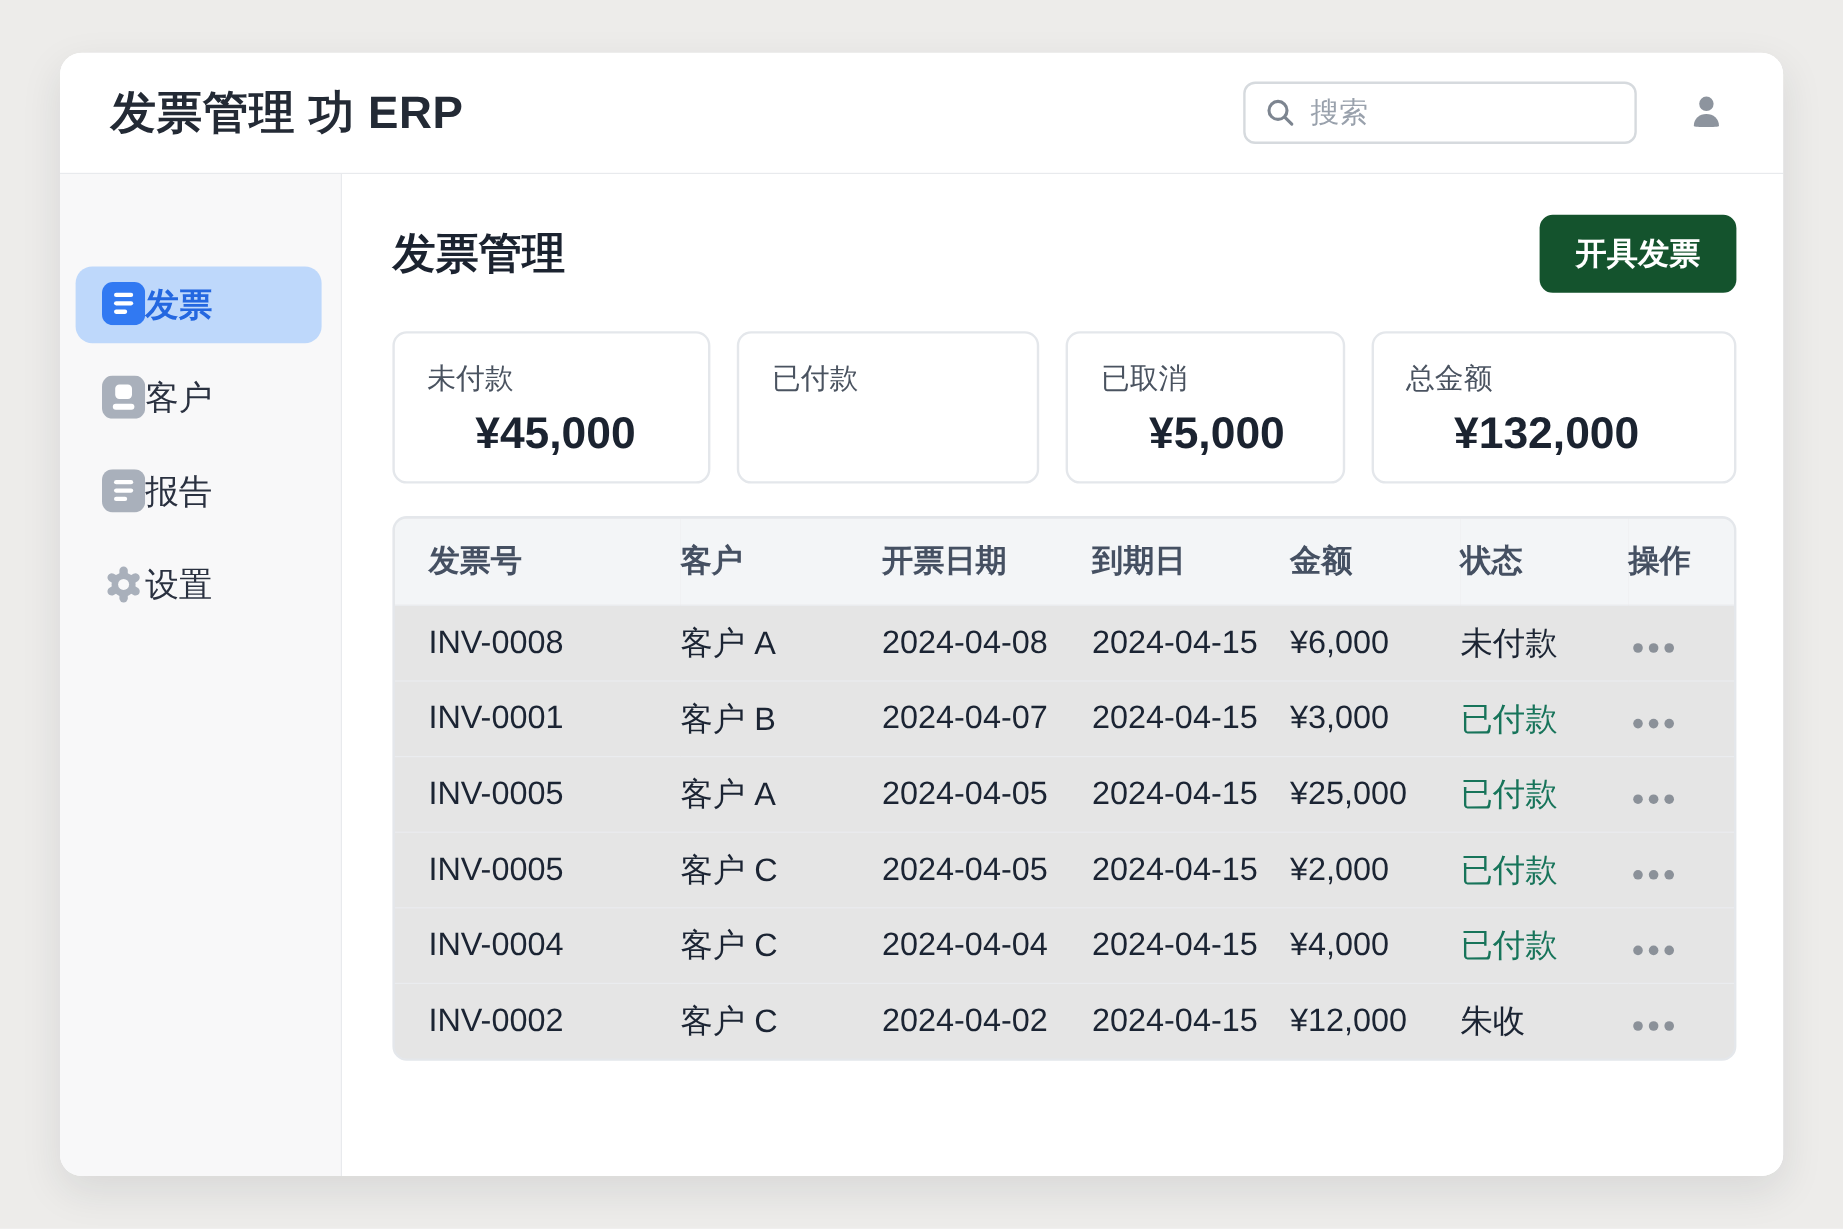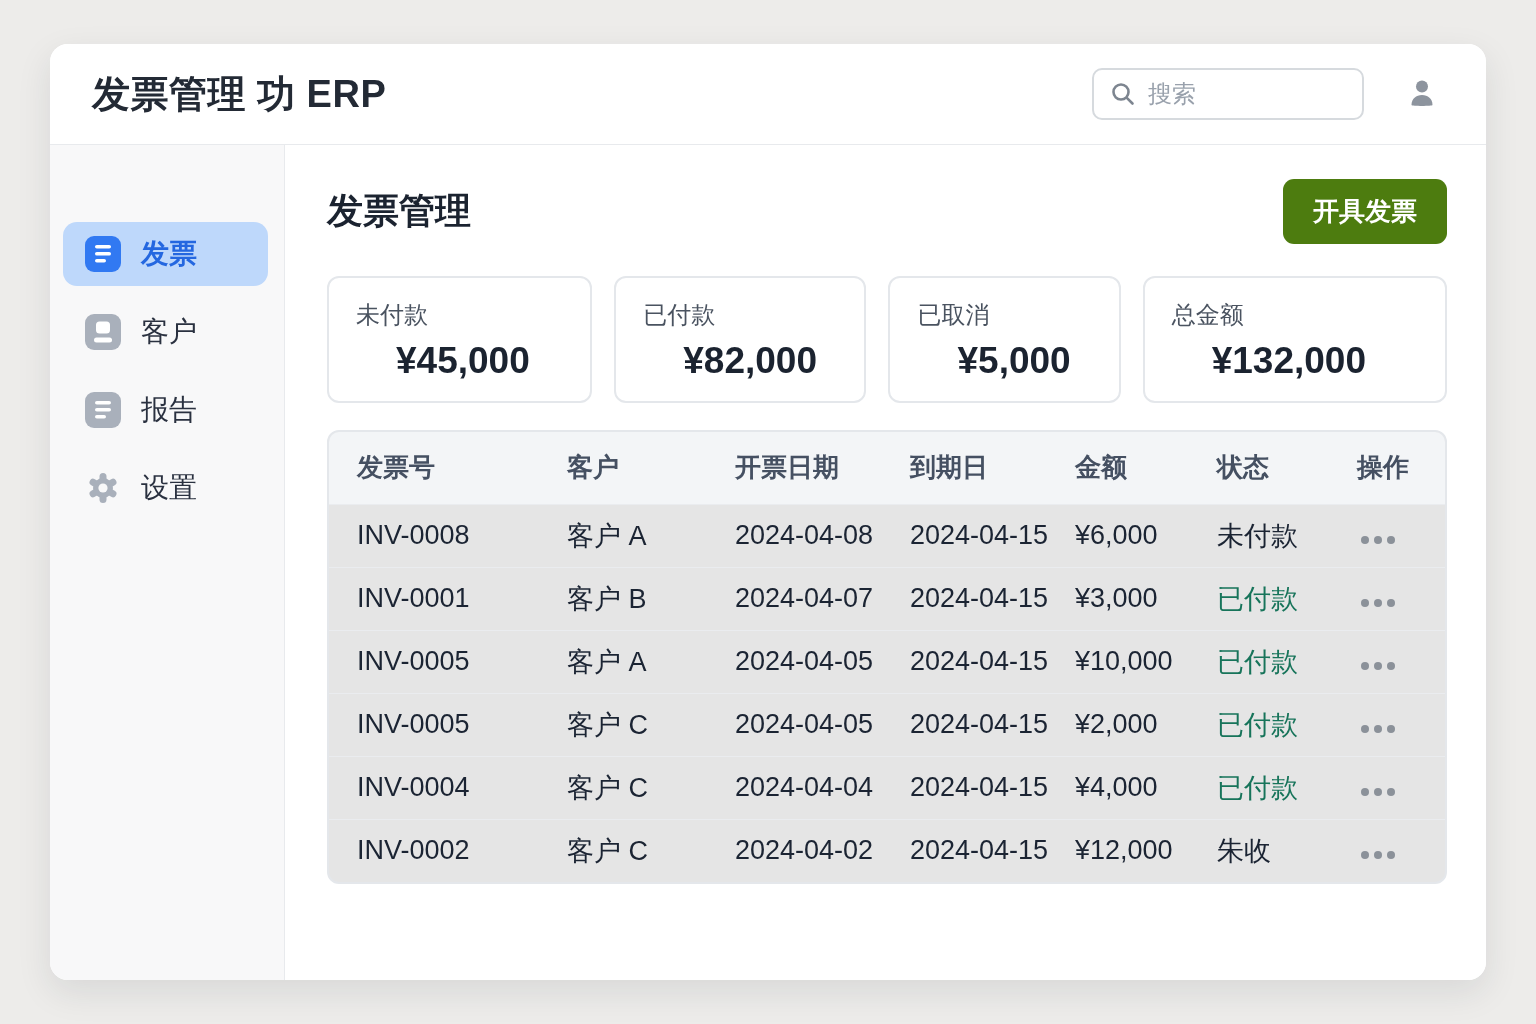--- a/index.html
+++ b/index.html
@@ -16,46 +16,46 @@
     overflow:hidden; display:flex; flex-direction:column;
   }
   
   .app-header {
     height:101px; flex:0 0 101px; display:flex; align-items:center;
     padding:0 44px 0 42px; border-bottom:1px solid #e8eaed; background:#fff;gap:24px;
   }
   .app-title { font-size:38px; font-weight:700; color:#232a35; letter-spacing:.5px; }
   .header-right { margin-left:auto; display:flex; align-items:center; gap:38px; }
   .searchbox {
-    width:272px; height:52px; border:2px solid #d6dade; border-radius:10px;
+    width:328px; height:52px; border:2px solid #d6dade; border-radius:10px;
     display:flex; align-items:center; padding:0 16px; gap:12px; background:#fff; cursor:text;
   }
   .searchbox .ph { font-size:24px; color:#99a1ac; }
   .avatar-btn { width:40px; height:40px; display:flex; align-items:center; justify-content:center; cursor:pointer; }
   
   .app-body { flex:1; display:flex; min-height:0; }
   .sidebar {
     width:235px; flex:0 0 235px; background:#f8f8f9;
     border-right:1px solid #e8eaed; padding-top:77px;
   }
   .side-item {
-    display:flex; align-items:center; gap:20px;
+    display:flex; align-items:flex-start; 
     margin:0 16px 14px 13px; padding:13px 0 13px 22px;
     border-radius:14px; cursor:pointer;
     font-size:28px; font-weight:500; color:#2a3140;
   }
   .side-item + .side-item { margin-top:12px; }
   .side-item.active { background:#bed8fb; color:#2467e0; font-weight:700; }
   .side-icon { width:36px; height:36px; flex:0 0 36px; }
   
   .main { flex:1; padding:34px 39px 0 42px; background:#fff; min-width:0; }
   .page-head { display:flex; align-items:center; }
   .page-title { font-size:36px; font-weight:700; color:#1b2330; }
   .create-btn {
-    margin-left:auto; background:#4d7c0f; color:#fff; border:none;
+    margin-left:auto; background:#14532d; color:#fff; border:none;
     font-family:inherit; font-size:26px; font-weight:600;
     padding:15px 30px; border-radius:11px; cursor:pointer;
   }
   
   .stats {
     margin-top:32px; display:grid;
     grid-template-columns:265fr 252fr 232fr 304fr; gap:22px;
   }
   .stat-card {
     border:2px solid #e4e7eb; border-radius:12px; background:#fff;
@@ -166,21 +166,20 @@
         <button class="create-btn">开具发票</button>
       </div>
 
       <div class="stats">
         <div class="stat-card">
           <div class="stat-label">未付款</div>
           <div class="stat-value">¥45,000</div>
         </div>
         <div class="stat-card">
           <div class="stat-label">已付款</div>
-          <div class="stat-value">¥82,000</div>
         </div>
         <div class="stat-card">
           <div class="stat-label">已取消</div>
           <div class="stat-value">¥5,000</div>
         </div>
         <div class="stat-card">
           <div class="stat-label">总金额</div>
           <div class="stat-value">¥132,000</div>
         </div>
       </div>
@@ -232,21 +231,21 @@
                     <i></i>
                     <i></i>
                     <i></i>
                   </button></td>
             </tr>
             <tr>
               <td>INV-0005</td>
               <td>客户 A</td>
               <td>2024-04-05</td>
               <td>2024-04-15</td>
-              <td>¥10,000</td>
+              <td>¥25,000</td>
               <td class="st-paid">已付款</td>
               <td><button class="dots-btn">
                     <i></i>
                     <i></i>
                     <i></i>
                   </button></td>
             </tr>
             <tr>
               <td>INV-0005</td>
               <td>客户 C</td>

